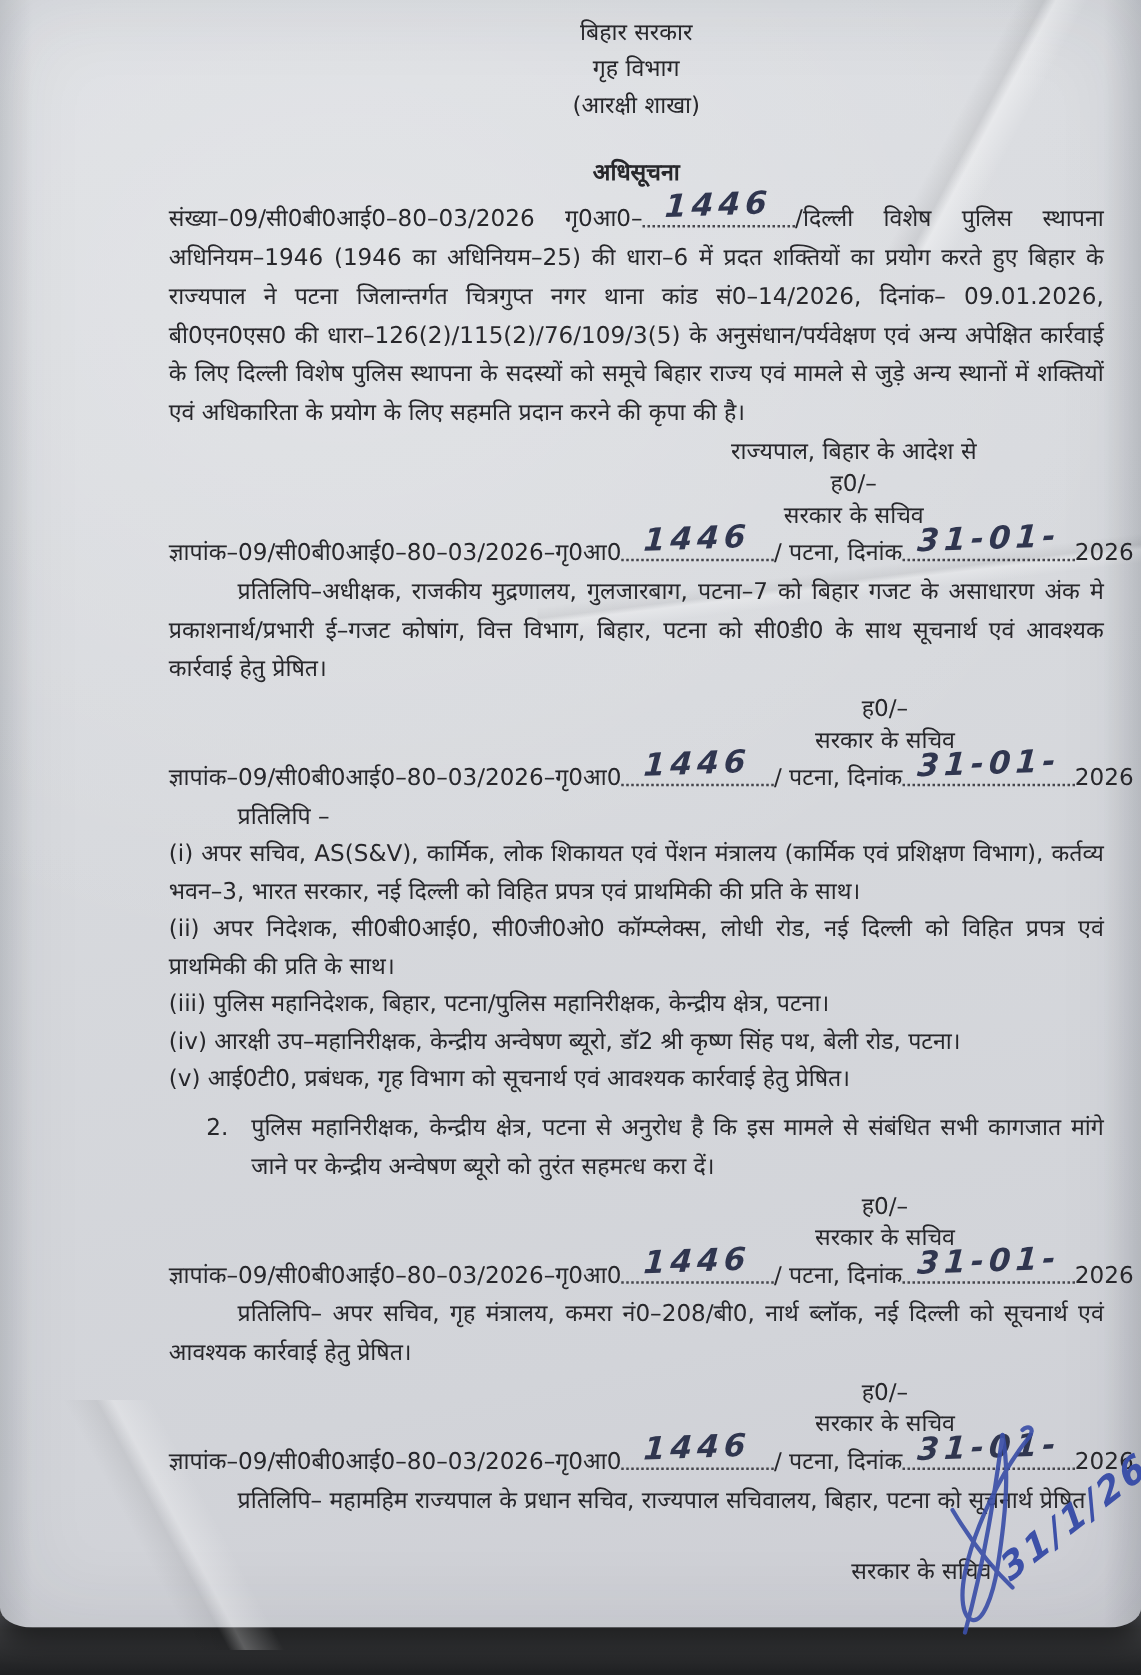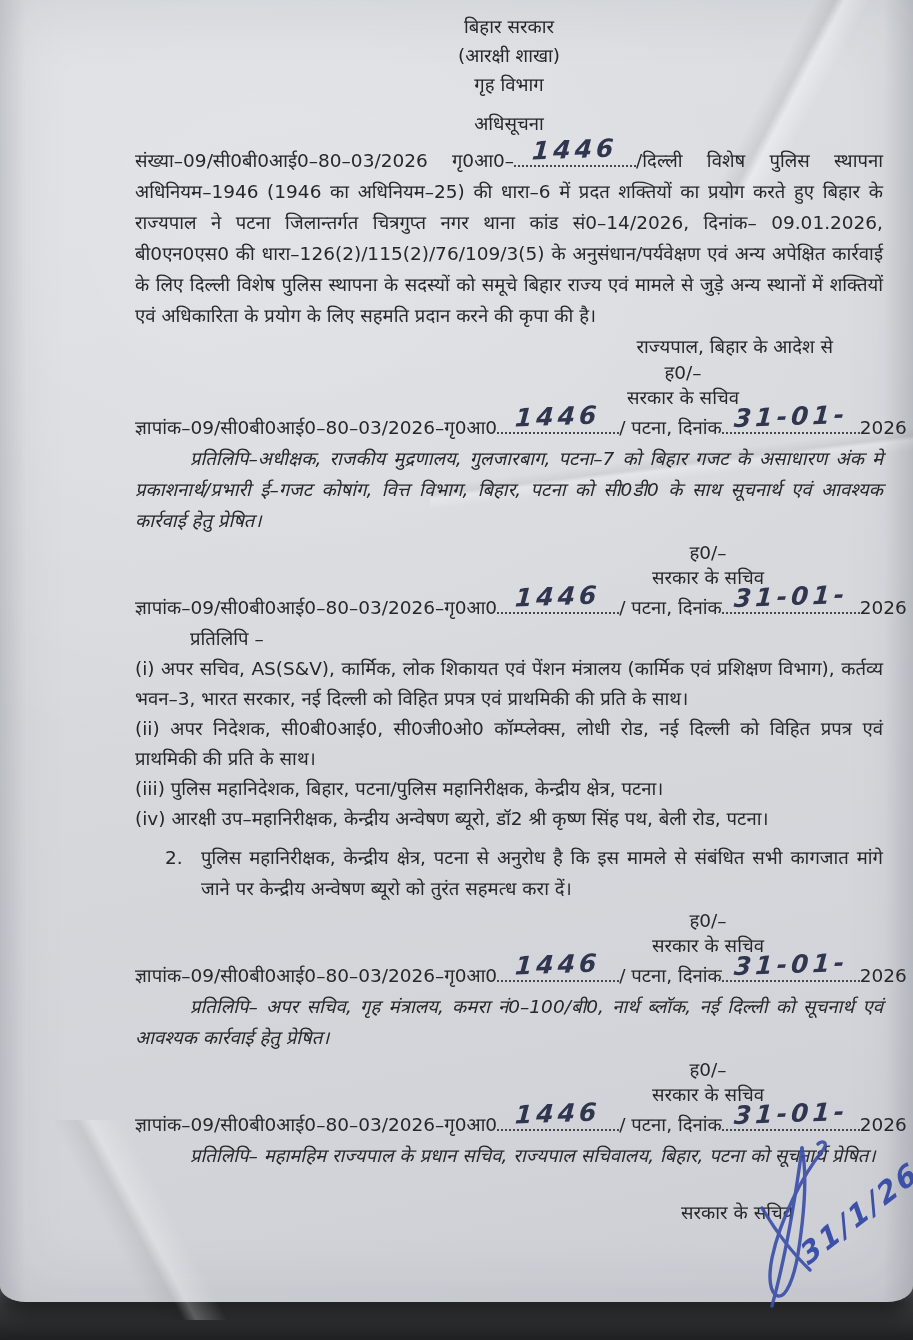--- a/index.html
+++ b/index.html
@@ -46,24 +46,24 @@
     background:linear-gradient(270deg,rgba(30,35,50,0.12),rgba(0,0,0,0));
   }
 
   
   .doc{
     position:absolute;left:135px;top:12px;width:748px;
     color:#27272b;font-size:18.5px;line-height:31px;
   }
   .center{text-align:center;}
   .header-block{line-height:29px;}
-  .notif-title{margin-top:9px;margin-bottom:6px;}
+  .notif-title{margin-top:24px;margin-bottom:6px;font-weight:bold;}
 
   .para{text-align:justify;}
-  .indent{text-indent:55px;font-style:italic;}
+  .indent{text-indent:55px;}
 
   
   .dotline{
     display:inline-block;position:relative;vertical-align:baseline;
     border-bottom:2px dotted #46464c;height:20px;min-width:122px;
     text-align:center;
   }
   .dotline.date-line{min-width:138px;}
   .hand{
     position:relative;top:-9px;
@@ -74,21 +74,21 @@
     transform:rotate(-2deg) skewX(-6deg);
     white-space:nowrap;
   }
   .memo-line{margin-top:2px;white-space:nowrap;}
 
   
   .sig-block{
     width:300px;margin:2px 50px 2px auto;
     text-align:center;line-height:25px;
   }
-  .sig-block .by-order{text-align:right;line-height:27px;}
+  .sig-block .by-order{text-align:center;line-height:27px;}
   .sd-block{
     width:230px;margin:4px 60px 2px auto;
     text-align:center;line-height:25px;
   }
 
   .copies{margin-left:0;}
   .copies .copy-item{text-align:justify;line-height:30px;}
   .copy-label{margin-left:55px;}
 
   .point{position:relative;padding-left:66px;margin-top:8px;text-align:justify;}
@@ -118,22 +118,22 @@
     <div class="crease crease-mid"></div>
     <div class="crease crease-bl"></div>
     <div class="crease edge-shadow-left"></div>
     <div class="crease edge-shadow-right"></div>
   </div>
 
   <div class="doc">
 
     <div class="center header-block">
       <div>बिहार सरकार</div>
+      <div>गृह विभाग</div>
       <div>(आरक्षी शाखा)</div>
-      <div>गृह विभाग</div>
     </div>
     <div class="center notif-title">अधिसूचना</div>
 
     <div class="para"><span>संख्या–09/सी0बी0आई0–80–03/2026 गृ0आ0–</span><span class="dotline"><span class="hand">1446</span></span><span>/दिल्ली विशेष पुलिस स्थापना अधिनियम–1946 (1946 का अधिनियम–25) की धारा–6 में प्रदत शक्तियों का प्रयोग करते हुए बिहार के राज्यपाल ने पटना जिलान्तर्गत चित्रगुप्त नगर थाना कांड सं0–14/2026, दिनांक– 09.01.2026, बी0एन0एस0 की धारा–126(2)/115(2)/76/109/3(5) के अनुसंधान/पर्यवेक्षण एवं अन्य अपेक्षित कार्रवाई के लिए दिल्ली विशेष पुलिस स्थापना के सदस्यों को समूचे बिहार राज्य एवं मामले से जुड़े अन्य स्थानों में शक्तियों एवं अधिकारिता के प्रयोग के लिए सहमति प्रदान करने की कृपा की है।</span></div>
 
     <div class="sig-block">
       <div class="by-order">राज्यपाल, बिहार के आदेश से</div>
       <div>ह0/–</div>
       <div>सरकार के सचिव</div>
     </div>
@@ -146,34 +146,35 @@
       <div>सरकार के सचिव</div>
     </div>
 
     <div class="memo-line"><span>ज्ञापांक–09/सी0बी0आई0–80–03/2026–गृ0आ0</span><span class="dotline"><span class="hand">1446</span></span><span>/ पटना, दिनांक</span><span class="dotline date-line"><span class="hand">31-01-</span></span><span>2026</span></div>
     <div class="copy-label">प्रतिलिपि –</div>
     <div class="copies">
       <div class="copy-item">(i) अपर सचिव, AS(S&amp;V), कार्मिक, लोक शिकायत एवं पेंशन मंत्रालय (कार्मिक एवं प्रशिक्षण विभाग), कर्तव्य भवन–3, भारत सरकार, नई दिल्ली को विहित प्रपत्र एवं प्राथमिकी की प्रति के साथ।</div>
       <div class="copy-item">(ii) अपर निदेशक, सी0बी0आई0, सी0जी0ओ0 कॉम्प्लेक्स, लोधी रोड, नई दिल्ली को विहित प्रपत्र एवं प्राथमिकी की प्रति के साथ।</div>
       <div class="copy-item">(iii) पुलिस महानिदेशक, बिहार, पटना/पुलिस महानिरीक्षक, केन्द्रीय क्षेत्र, पटना।</div>
       <div class="copy-item">(iv) आरक्षी उप–महानिरीक्षक, केन्द्रीय अन्वेषण ब्यूरो, डॉ2 श्री कृष्ण सिंह पथ, बेली रोड, पटना।</div>
+      <div class="copy-item">(v) आई0टी0, प्रबंधक, गृह विभाग को सूचनार्थ एवं आवश्यक कार्रवाई हेतु प्रेषित।</div>
     </div>
 
     <div class="point">
       <span class="num">2.</span>
       <span>पुलिस महानिरीक्षक, केन्द्रीय क्षेत्र, पटना से अनुरोध है कि इस मामले से संबंधित सभी कागजात मांगे जाने पर केन्द्रीय अन्वेषण ब्यूरो को तुरंत सहमत्ध करा दें।</span>
     </div>
 
     <div class="sd-block">
       <div>ह0/–</div>
       <div>सरकार के सचिव</div>
     </div>
 
     <div class="memo-line"><span>ज्ञापांक–09/सी0बी0आई0–80–03/2026–गृ0आ0</span><span class="dotline"><span class="hand">1446</span></span><span>/ पटना, दिनांक</span><span class="dotline date-line"><span class="hand">31-01-</span></span><span>2026</span></div>
-    <div class="para indent">प्रतिलिपि– अपर सचिव, गृह मंत्रालय, कमरा नं0–100/बी0, नार्थ ब्लॉक, नई दिल्ली को सूचनार्थ एवं आवश्यक कार्रवाई हेतु प्रेषित।</div>
+    <div class="para indent">प्रतिलिपि– अपर सचिव, गृह मंत्रालय, कमरा नं0–208/बी0, नार्थ ब्लॉक, नई दिल्ली को सूचनार्थ एवं आवश्यक कार्रवाई हेतु प्रेषित।</div>
 
     <div class="sd-block">
       <div>ह0/–</div>
       <div>सरकार के सचिव</div>
     </div>
 
     <div class="memo-line"><span>ज्ञापांक–09/सी0बी0आई0–80–03/2026–गृ0आ0</span><span class="dotline"><span class="hand">1446</span></span><span>/ पटना, दिनांक</span><span class="dotline date-line"><span class="hand">31-01-</span></span><span>2026</span></div>
     <div class="para indent">प्रतिलिपि– महामहिम राज्यपाल के प्रधान सचिव, राज्यपाल सचिवालय, बिहार, पटना को सूचनार्थ प्रेषित।</div>
 
     <div class="footer-row">

